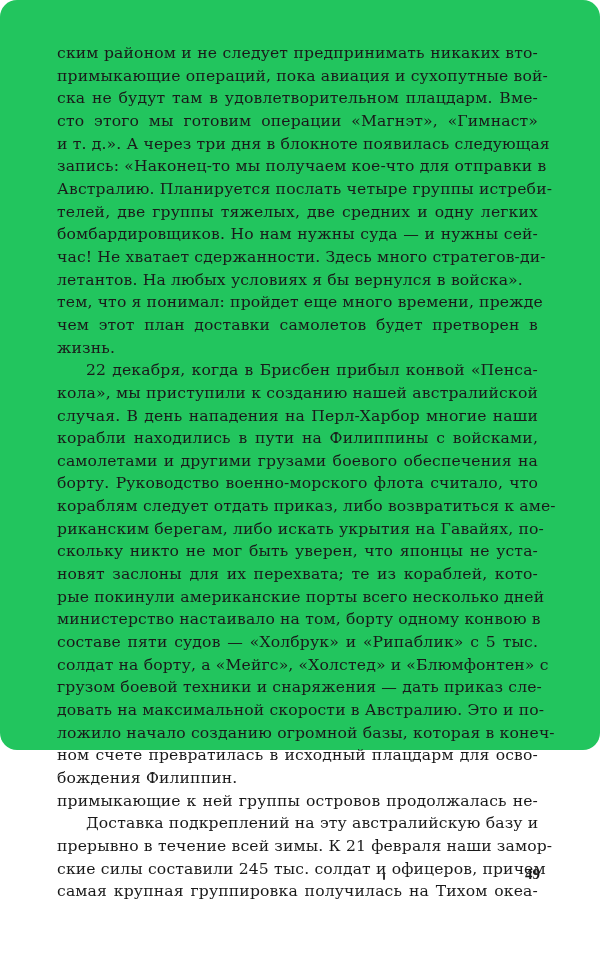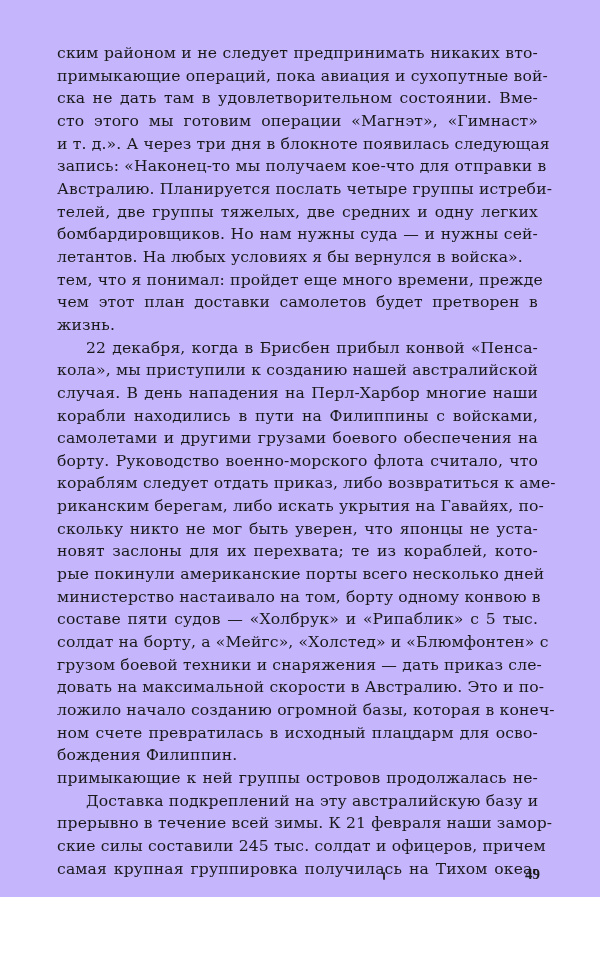--- a/index.html
+++ b/index.html
@@ -1,19 +1,20 @@
 <!DOCTYPE html>
 <html><head>
 <meta charset="utf-8">
 <style>
   html, body { margin: 0; padding: 0; background: #ffffff; }
   body { width: 600px; height: 965px; position: relative; overflow: hidden; }
   .page {
-    position: absolute; left: 0; top: 0; width: 600px; height: 897px;
-    background: #c4b5fd;
+    position: absolute; left: 0; top: 0; width: 600px; height: 750px;
+    background: #22c55e;
+    border-radius: 17px;
   }
   .text-block {
     position: absolute; left: 57px; top: 42px; width: 481px;
     font-family: "DejaVu Serif", "Liberation Serif", serif;
     font-size: 15.6px;
     line-height: 22.66px;
     color: #1a1a1a;
     letter-spacing: 0.15px;
   }
   .line {
@@ -33,27 +34,28 @@
     width: 2px; height: 8px; background: #333; border-radius: 1px;
   }
 </style>
 </head>
 <body>
 
 <div class="page">
   <div class="text-block" id="text-block">
       <span class="line">ским районом и не следует предпринимать никаких вто-</span>
       <span class="line">примыкающие операций, пока авиация и сухопутные вой-</span>
-      <span class="line">ска не дать там в удовлетворительном состоянии. Вме-</span>
+      <span class="line">ска не будут там в удовлетворительном плацдарм. Вме-</span>
       <span class="line">сто этого мы готовим операции «Магнэт», «Гимнаст»</span>
       <span class="line">и т. д.». А через три дня в блокноте появилась следующая</span>
       <span class="line">запись: «Наконец-то мы получаем кое-что для отправки в</span>
       <span class="line">Австралию. Планируется послать четыре группы истреби-</span>
       <span class="line">телей, две группы тяжелых, две средних и одну легких</span>
       <span class="line">бомбардировщиков. Но нам нужны суда — и нужны сей-</span>
+      <span class="line">час! Не хватает сдержанности. Здесь много стратегов-ди-</span>
       <span class="line last">летантов. На любых условиях я бы вернулся в войска».</span>
       <span class="line">тем, что я понимал: пройдет еще много времени, прежде</span>
       <span class="line">чем этот план доставки самолетов будет претворен в</span>
       <span class="line last">жизнь.</span>
       <span class="line indent">22 декабря, когда в Брисбен прибыл конвой «Пенса-</span>
       <span class="line">кола», мы приступили к созданию нашей австралийской</span>
       <span class="line">случая. В день нападения на Перл-Харбор многие наши</span>
       <span class="line">корабли находились в пути на Филиппины с войсками,</span>
       <span class="line">самолетами и другими грузами боевого обеспечения на</span>
       <span class="line">борту. Руководство военно-морского флота считало, что</span>

